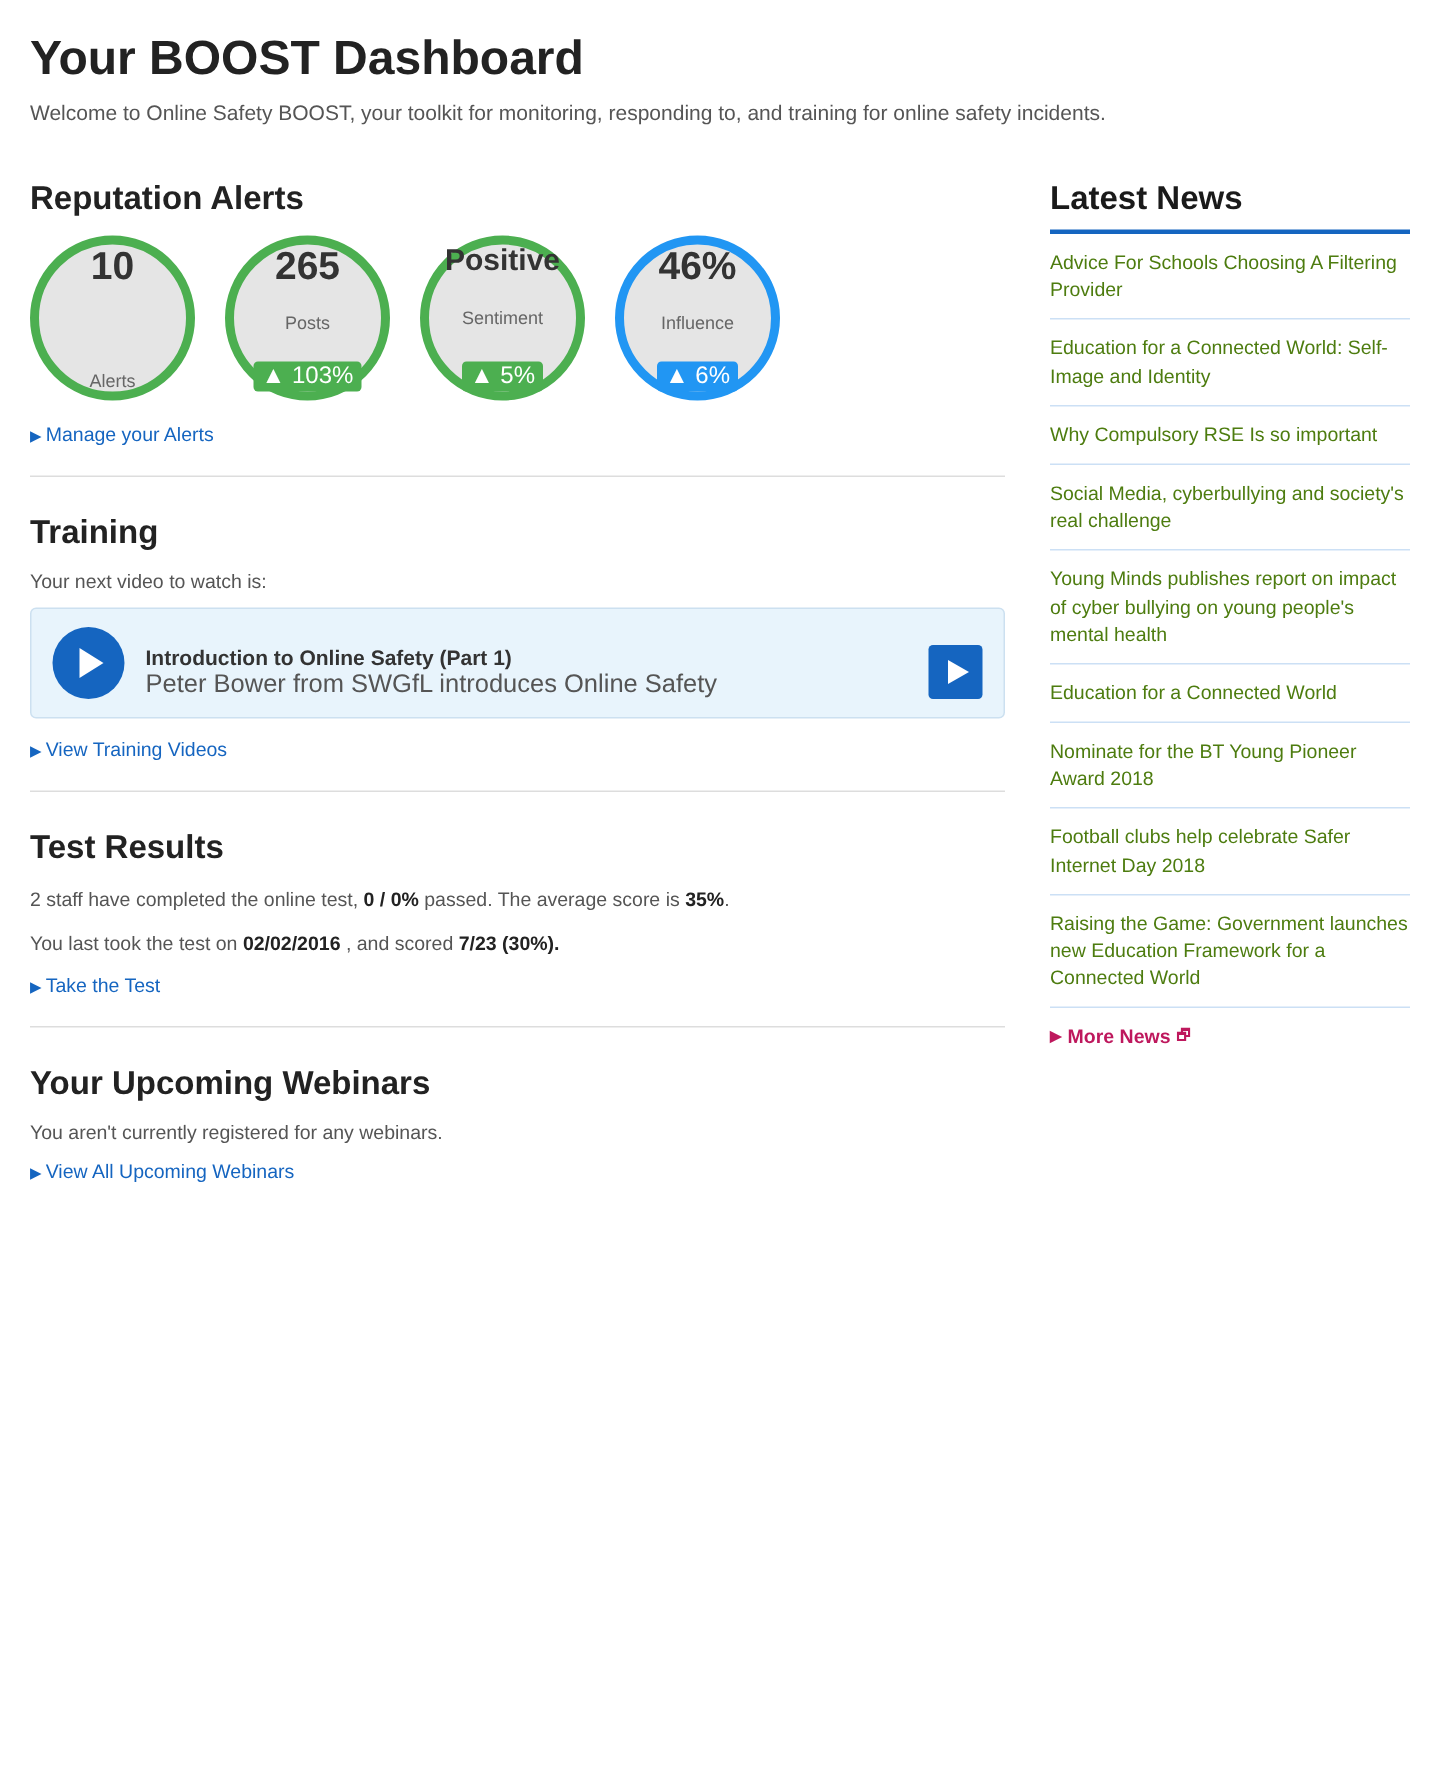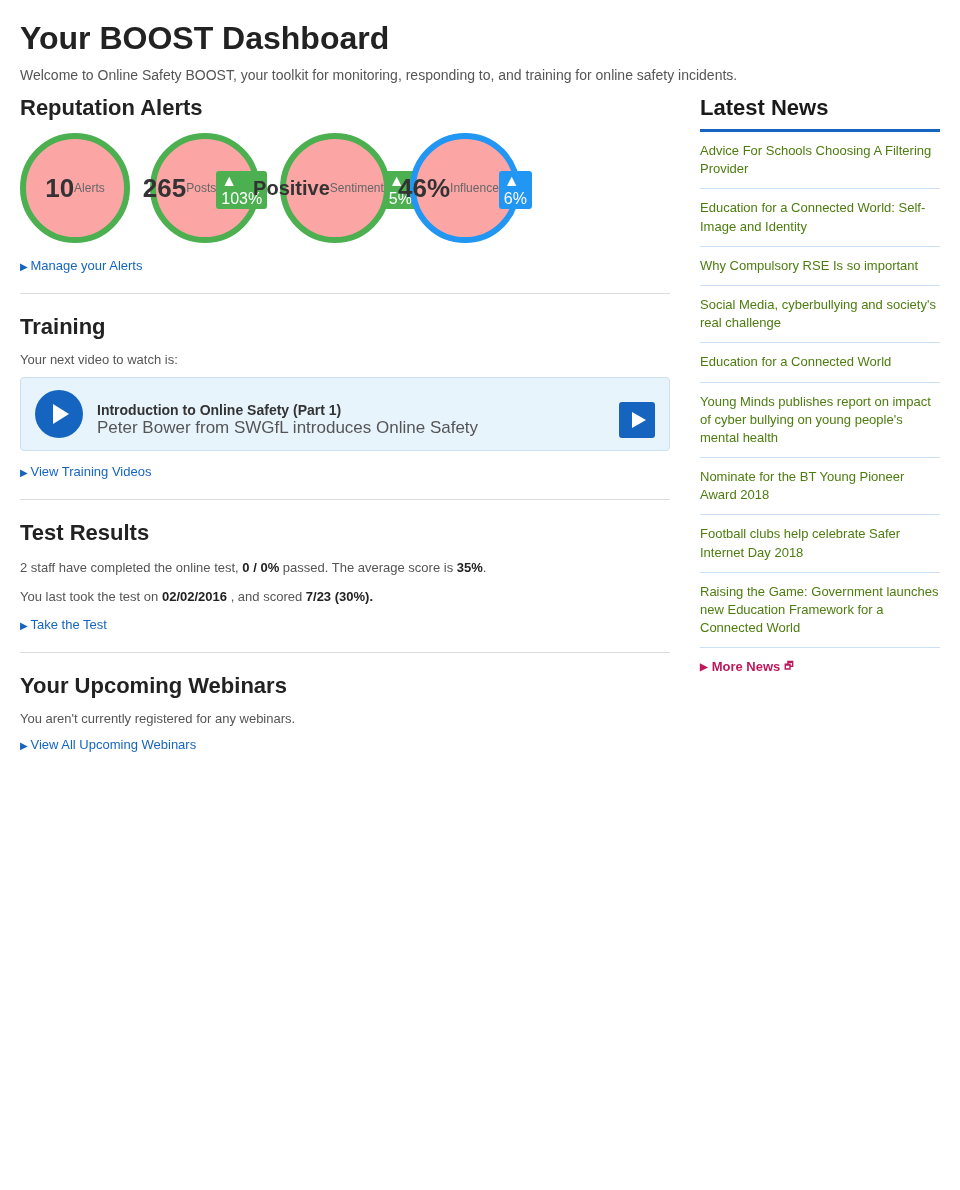--- a/index.html
+++ b/index.html
@@ -31,20 +31,21 @@
     }
     .right-col {
       width: 240px;
       flex-shrink: 0;
     }
     h2 {
       font-size: 22px;
       font-weight: bold;
       color: #222;
       margin-bottom: 12px;
+      margin-top: 24px;
     }
     .section {
       margin-bottom: 0;
       padding-bottom: 20px;
       border-bottom: 1px solid #ddd;
       margin-bottom: 20px;
     }
     
     .alerts-circles {
       display: flex;
@@ -56,24 +57,24 @@
       display: flex;
       flex-direction: column;
       align-items: center;
     }
     .circle {
       width: 110px;
       height: 110px;
       border-radius: 50%;
       border: 6px solid #4caf50;
       display: flex;
-      flex-direction: row;
-      align-items: center;
-      justify-content: center;
-      background: #fca5a5;
+      flex-direction: column;
+      align-items: center;
+      justify-content: space-between;
+      background: #e5e5e5;
       margin-bottom: 0;
     }
     .circle.blue {
       border-color: #2196f3;
     }
     .circle-value {
       font-size: 26px;
       font-weight: bold;
       color: #333;
       line-height: 1.1;
@@ -317,22 +318,22 @@
 
   </div>
 
   <div class="right-col news-section">
     <h2>Latest News</h2>
     <div id="news-list">
         <div class="news-item"><a class="news-item-text" href="#">Advice For Schools Choosing A Filtering Provider</a></div>
         <div class="news-item"><a class="news-item-text" href="#">Education for a Connected World: Self-Image and Identity</a></div>
         <div class="news-item"><a class="news-item-text" href="#">Why Compulsory RSE Is so important</a></div>
         <div class="news-item"><a class="news-item-text" href="#">Social Media, cyberbullying and society's real challenge</a></div>
+        <div class="news-item"><a class="news-item-text" href="#">Young Minds publishes report on impact of cyber bullying on young people's mental health</a></div>
         <div class="news-item"><a class="news-item-text" href="#">Education for a Connected World</a></div>
-        <div class="news-item"><a class="news-item-text" href="#">Young Minds publishes report on impact of cyber bullying on young people's mental health</a></div>
         <div class="news-item"><a class="news-item-text" href="#">Nominate for the BT Young Pioneer Award 2018</a></div>
         <div class="news-item"><a class="news-item-text" href="#">Football clubs help celebrate Safer Internet Day 2018</a></div>
         <div class="news-item"><a class="news-item-text" href="#">Raising the Game: Government launches new Education Framework for a Connected World</a></div>
       </div>
     <a class="more-news-link" href="#">
       <span>More News</span>
       <span class="ext-icon">🗗</span>
     </a>
   </div>
 </div>

